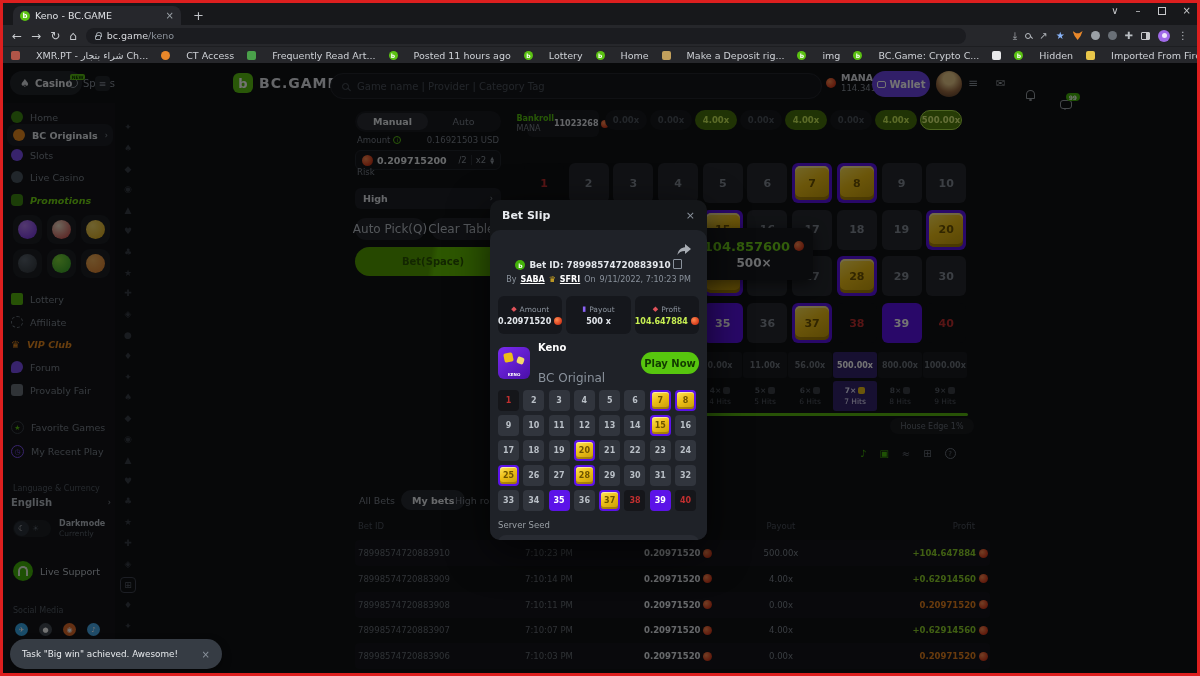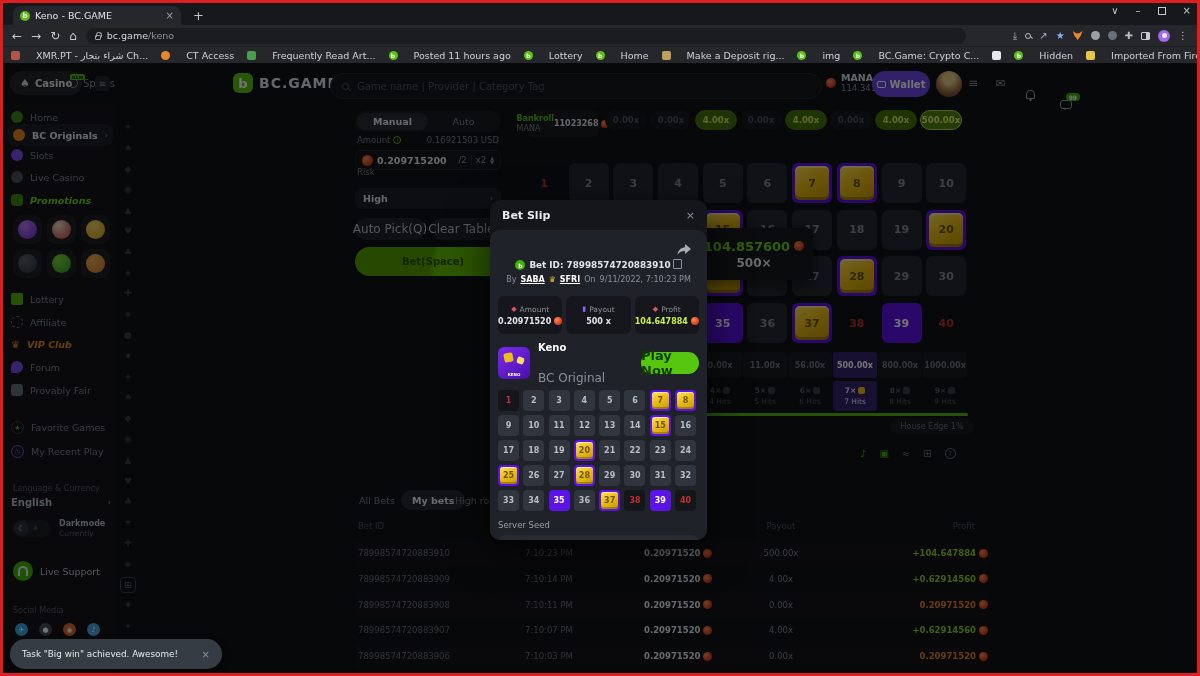--- a/index.html
+++ b/index.html
@@ -191,21 +191,21 @@
   .sic{font-size:7px}
   .scard .sv{display:flex;align-items:center;gap:3px;font-size:8px;font-weight:bold;color:#e3e7ec}
   .scard .sv .coin{width:8px;height:8px}
   .sv.profit{color:#c7ef52}
   .gcard{display:flex;align-items:center;gap:8px;margin-top:8px;height:42px}
   .thumb{width:32px;height:32px;border-radius:6px;background:linear-gradient(140deg,#7a2bf0,#4a0fa8);position:relative;display:flex;align-items:flex-end;justify-content:center;font-size:4px;font-weight:bold;color:#fff;padding-bottom:2px}
   .thumb:before{content:'';position:absolute;left:6px;top:6px;width:9px;height:9px;border-radius:2px;background:#edbe17;transform:rotate(-12deg)}
   .thumb:after{content:'';position:absolute;right:6px;top:10px;width:7px;height:7px;border-radius:2px;background:#f5d96a;transform:rotate(18deg)}
   .gt1{font-size:10px;font-weight:bold;color:#fff}
   .gt2{font-size:12px;color:#8a929c;margin-top:18px}
-  .play{margin-left:auto;width:58px;height:22px;border-radius:11px;background:#57c60e;color:#123b00;font-size:13px;font-weight:bold;display:flex;align-items:center;justify-content:center}
+  .play{margin-left:auto;width:58px;height:22px;border-radius:11px;background:#57c60e;color:#123b00;font-size:10px;font-weight:bold;display:flex;align-items:center;justify-content:center}
   .mini-board{display:grid;grid-template-columns:repeat(8,21px);gap:4px 4.3px;margin-top:6px}
   .mtile{width:21px;height:21px;border-radius:4px;background:#31353d;display:flex;align-items:center;justify-content:center;font-size:8px;font-weight:bold;color:#b9bfc6;position:relative}
   .mtile span{position:relative;z-index:1}
   .mtile.miss{background:#15161a;color:#c12f2f}
   .mtile.pick{background:#5c13e8;color:#fff}
   .mtile.hit{background:#5c13e8;color:#6e5400}
   .mtile.hit:before{content:'';position:absolute;inset:2px;border-radius:3px;background:linear-gradient(150deg,#ffe45c,#edbe17 45%,#c59c09);box-shadow:inset 0 1px 0 rgba(255,255,255,.5),inset 0 -2px 0 rgba(122,90,0,.5)}
   .seed-label{margin-top:9px;font-size:8.5px;color:#9aa0a6}
   .seed-box{margin-top:5px;height:40px;background:#282b32;border-radius:8px;padding:7px 8px;font-size:8px;color:#6a717b}
   

